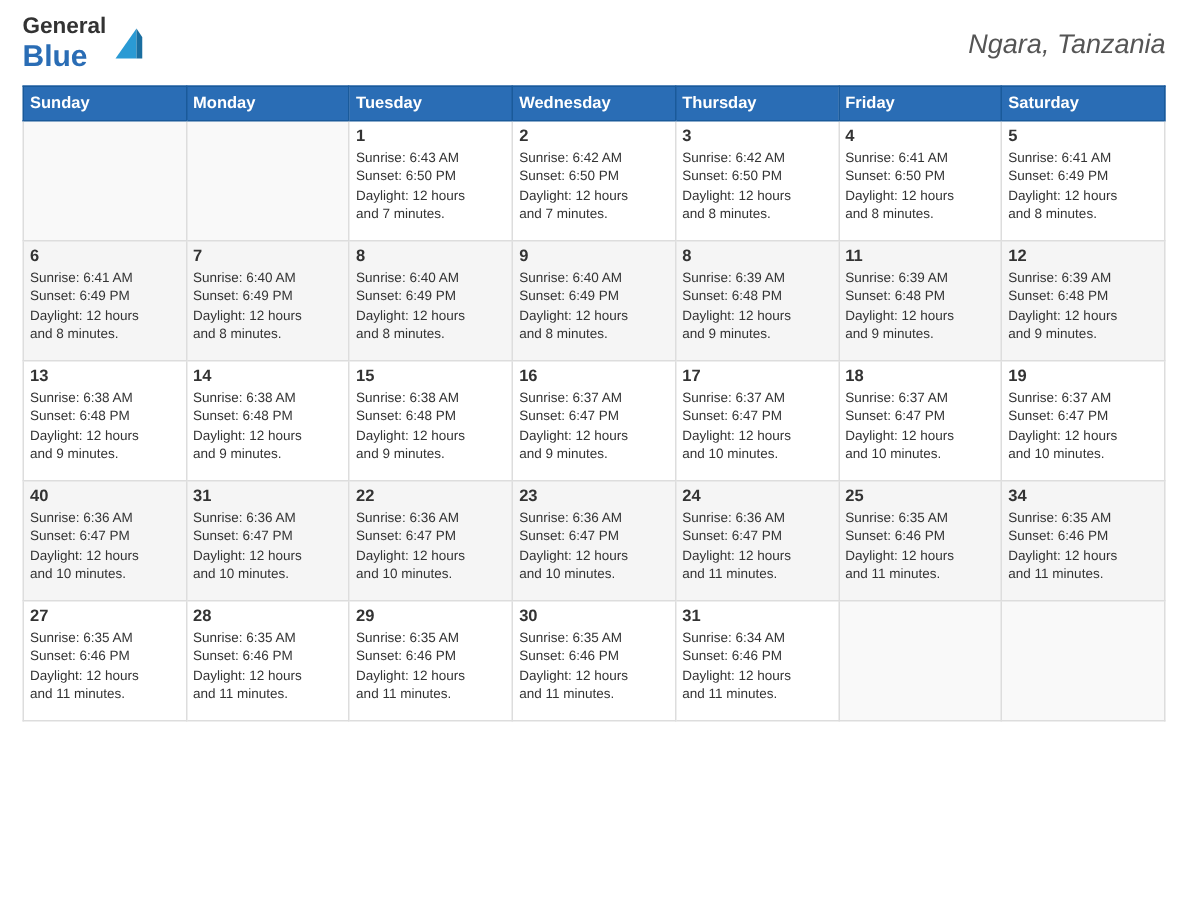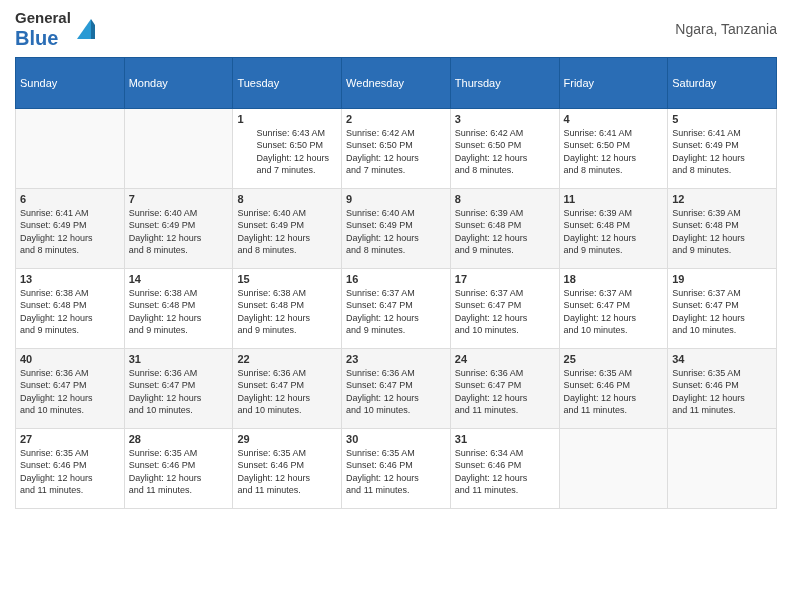--- a/index.html
+++ b/index.html
@@ -29,36 +29,37 @@
     }
     .title-block {
       text-align: right;
     }
     .calendar-title {
       font-size: 32px;
       font-weight: bold;
       color: #333;
     }
     .calendar-subtitle {
-      font-size: 14px;
+      font-size: 18px;
       color: #555;
+      font-style: italic;
     }
     table {
       width: 100%;
       border-collapse: collapse;
       table-layout: fixed;
     }
     thead tr {
       background: #2a6db5;
       color: #fff;
     }
     thead th {
       font-size: 11px;
-      font-weight: normal;
-      padding: 19px 4px;
+      font-weight: bold;
+      padding: 5px 4px;
       text-align: left;
       border: 1px solid #1a5a9a;
     }
     tbody tr {
       border-bottom: 1px solid #ccc;
     }
     tbody td {
       vertical-align: top;
       padding: 4px 4px;
       font-size: 9.5px;
@@ -125,21 +126,21 @@
         <th>Friday</th>
         <th>Saturday</th>
       </tr>
     </thead>
     <tbody id="calendar-body">
     <tr class="row-odd">
           <td class="empty"></td>
           <td class="empty"></td>
           <td>
             <span class="day-num">1</span>
-            <div class="day-detail" style="white-space: pre-line; margin-left: 19px;">Sunrise: 6:43 AM
+            <div class="day-detail" style="white-space: pre-line;">Sunrise: 6:43 AM
 Sunset: 6:50 PM
 Daylight: 12 hours
 and 7 minutes.</div>
           </td>
           <td>
             <span class="day-num">2</span>
             <div class="day-detail" style="white-space: pre-line;">Sunrise: 6:42 AM
 Sunset: 6:50 PM
 Daylight: 12 hours
 and 7 minutes.</div>

